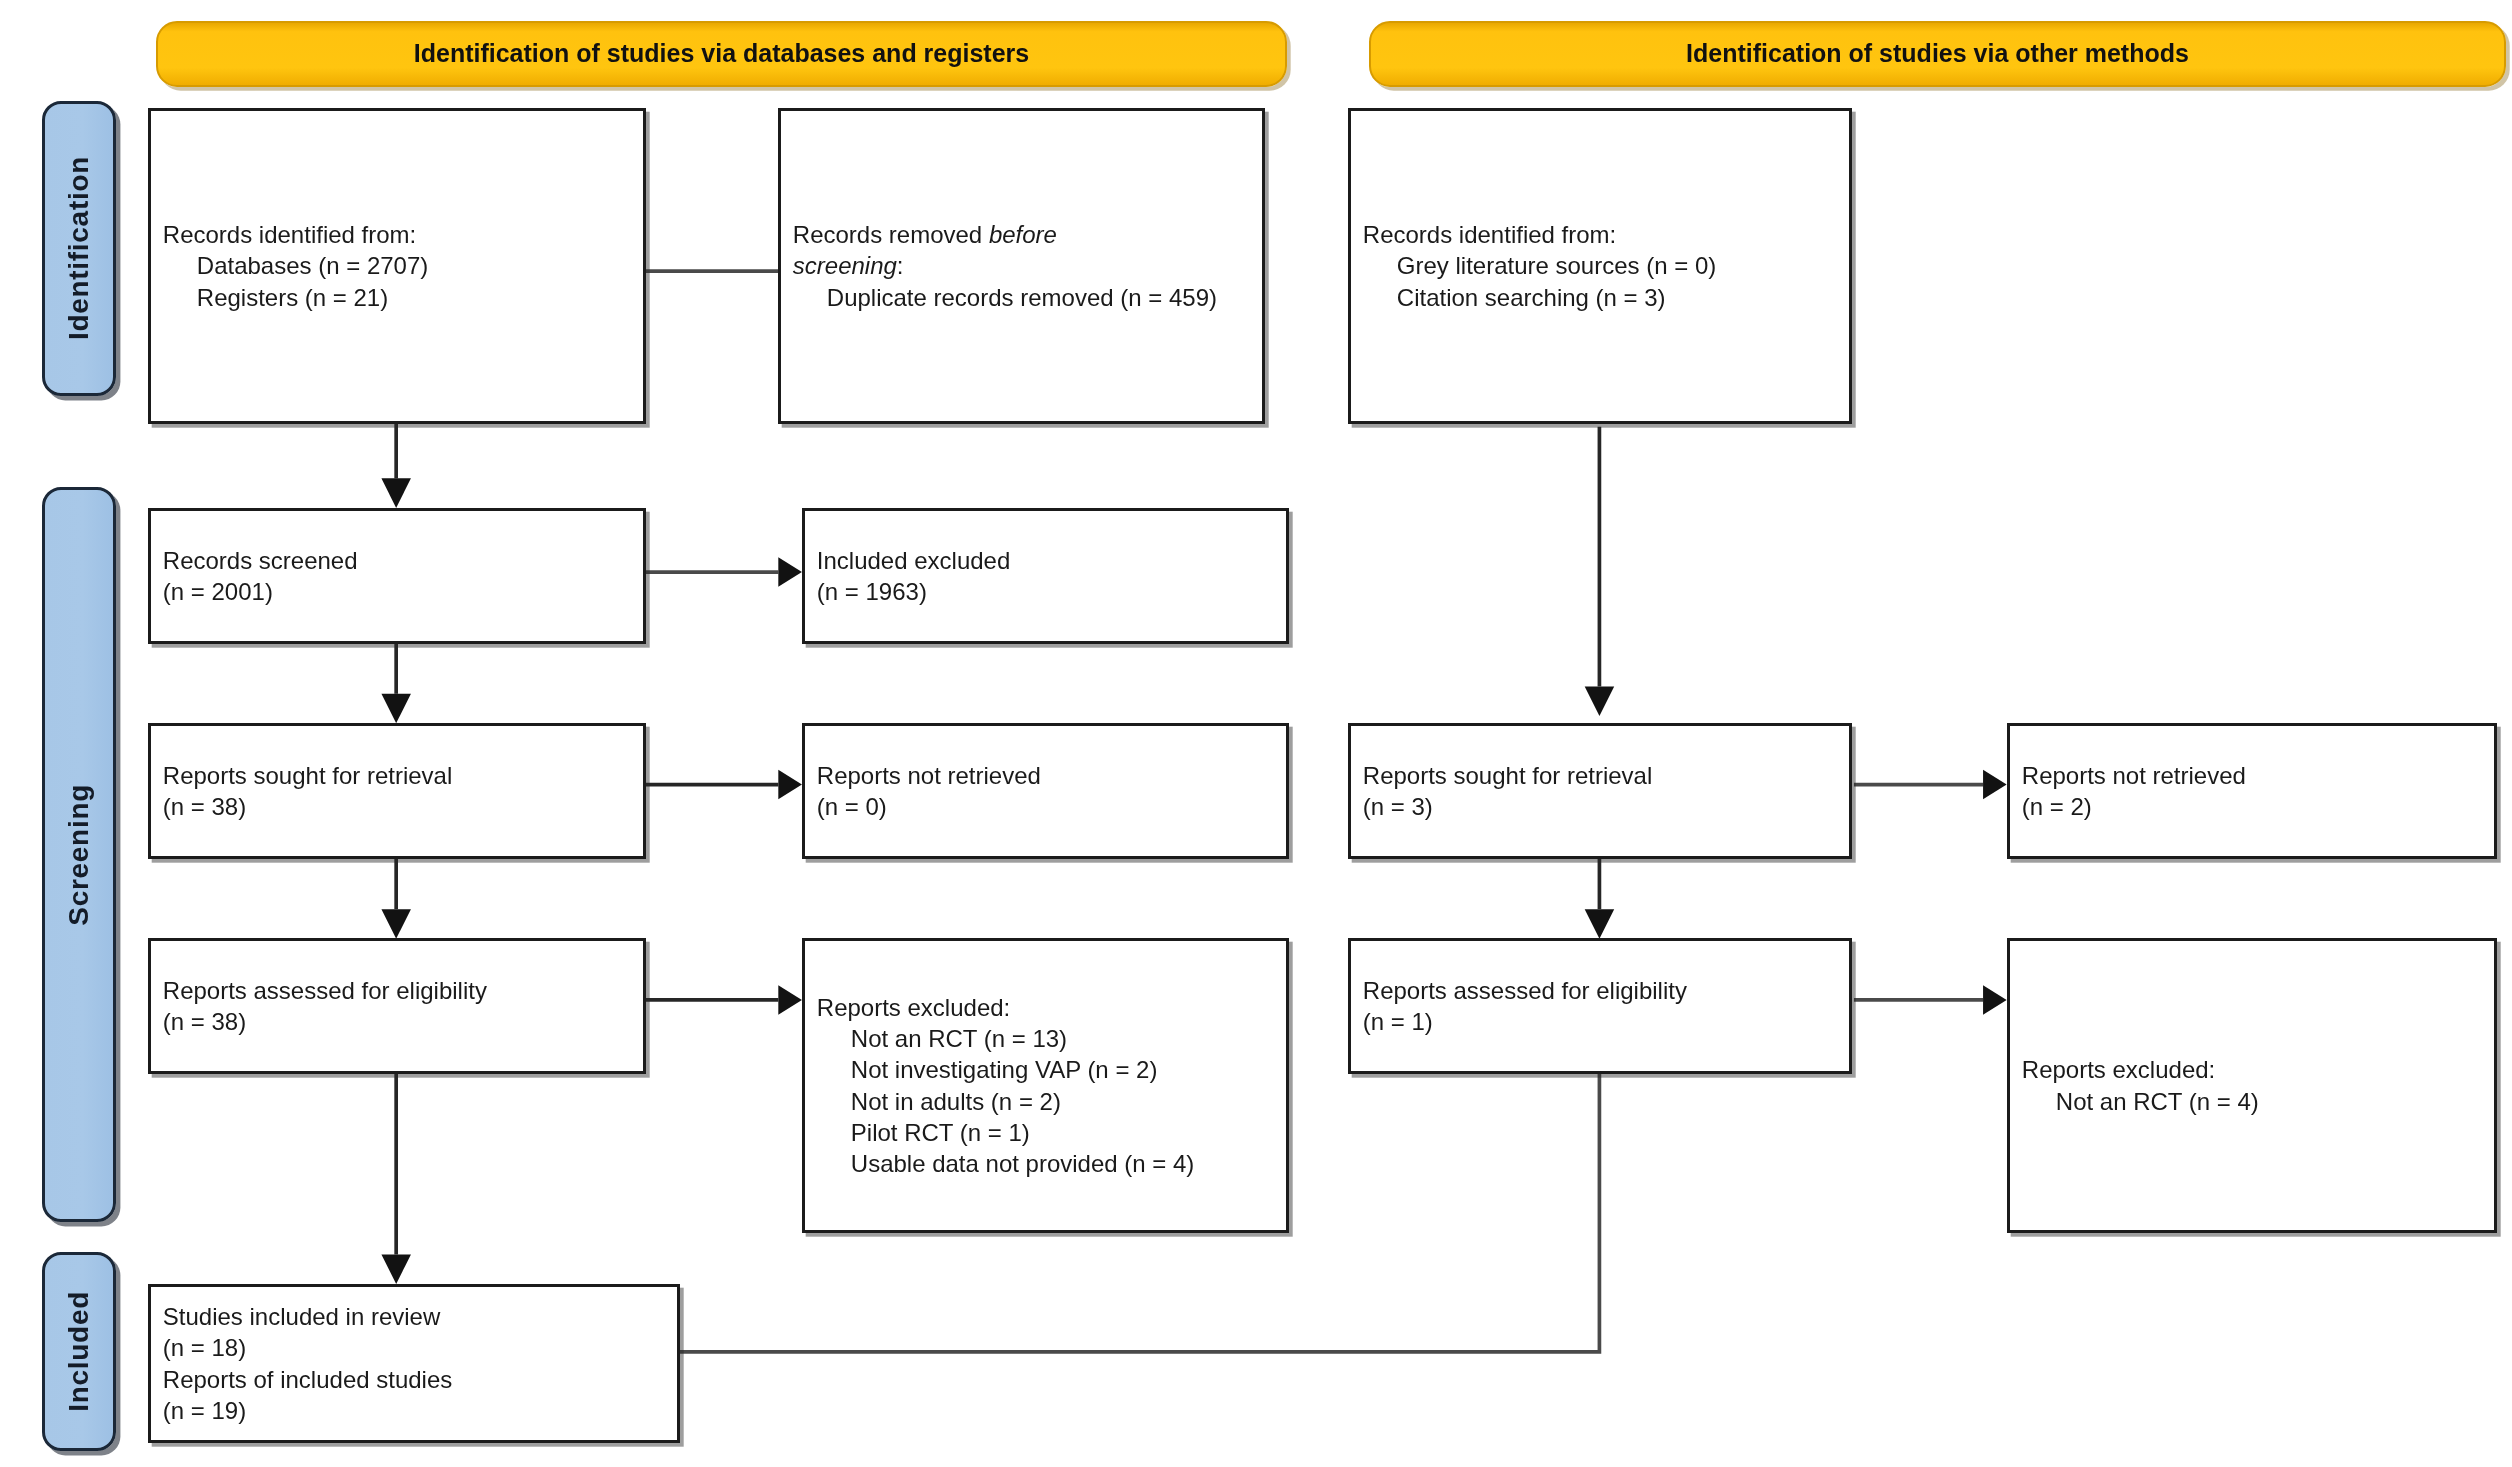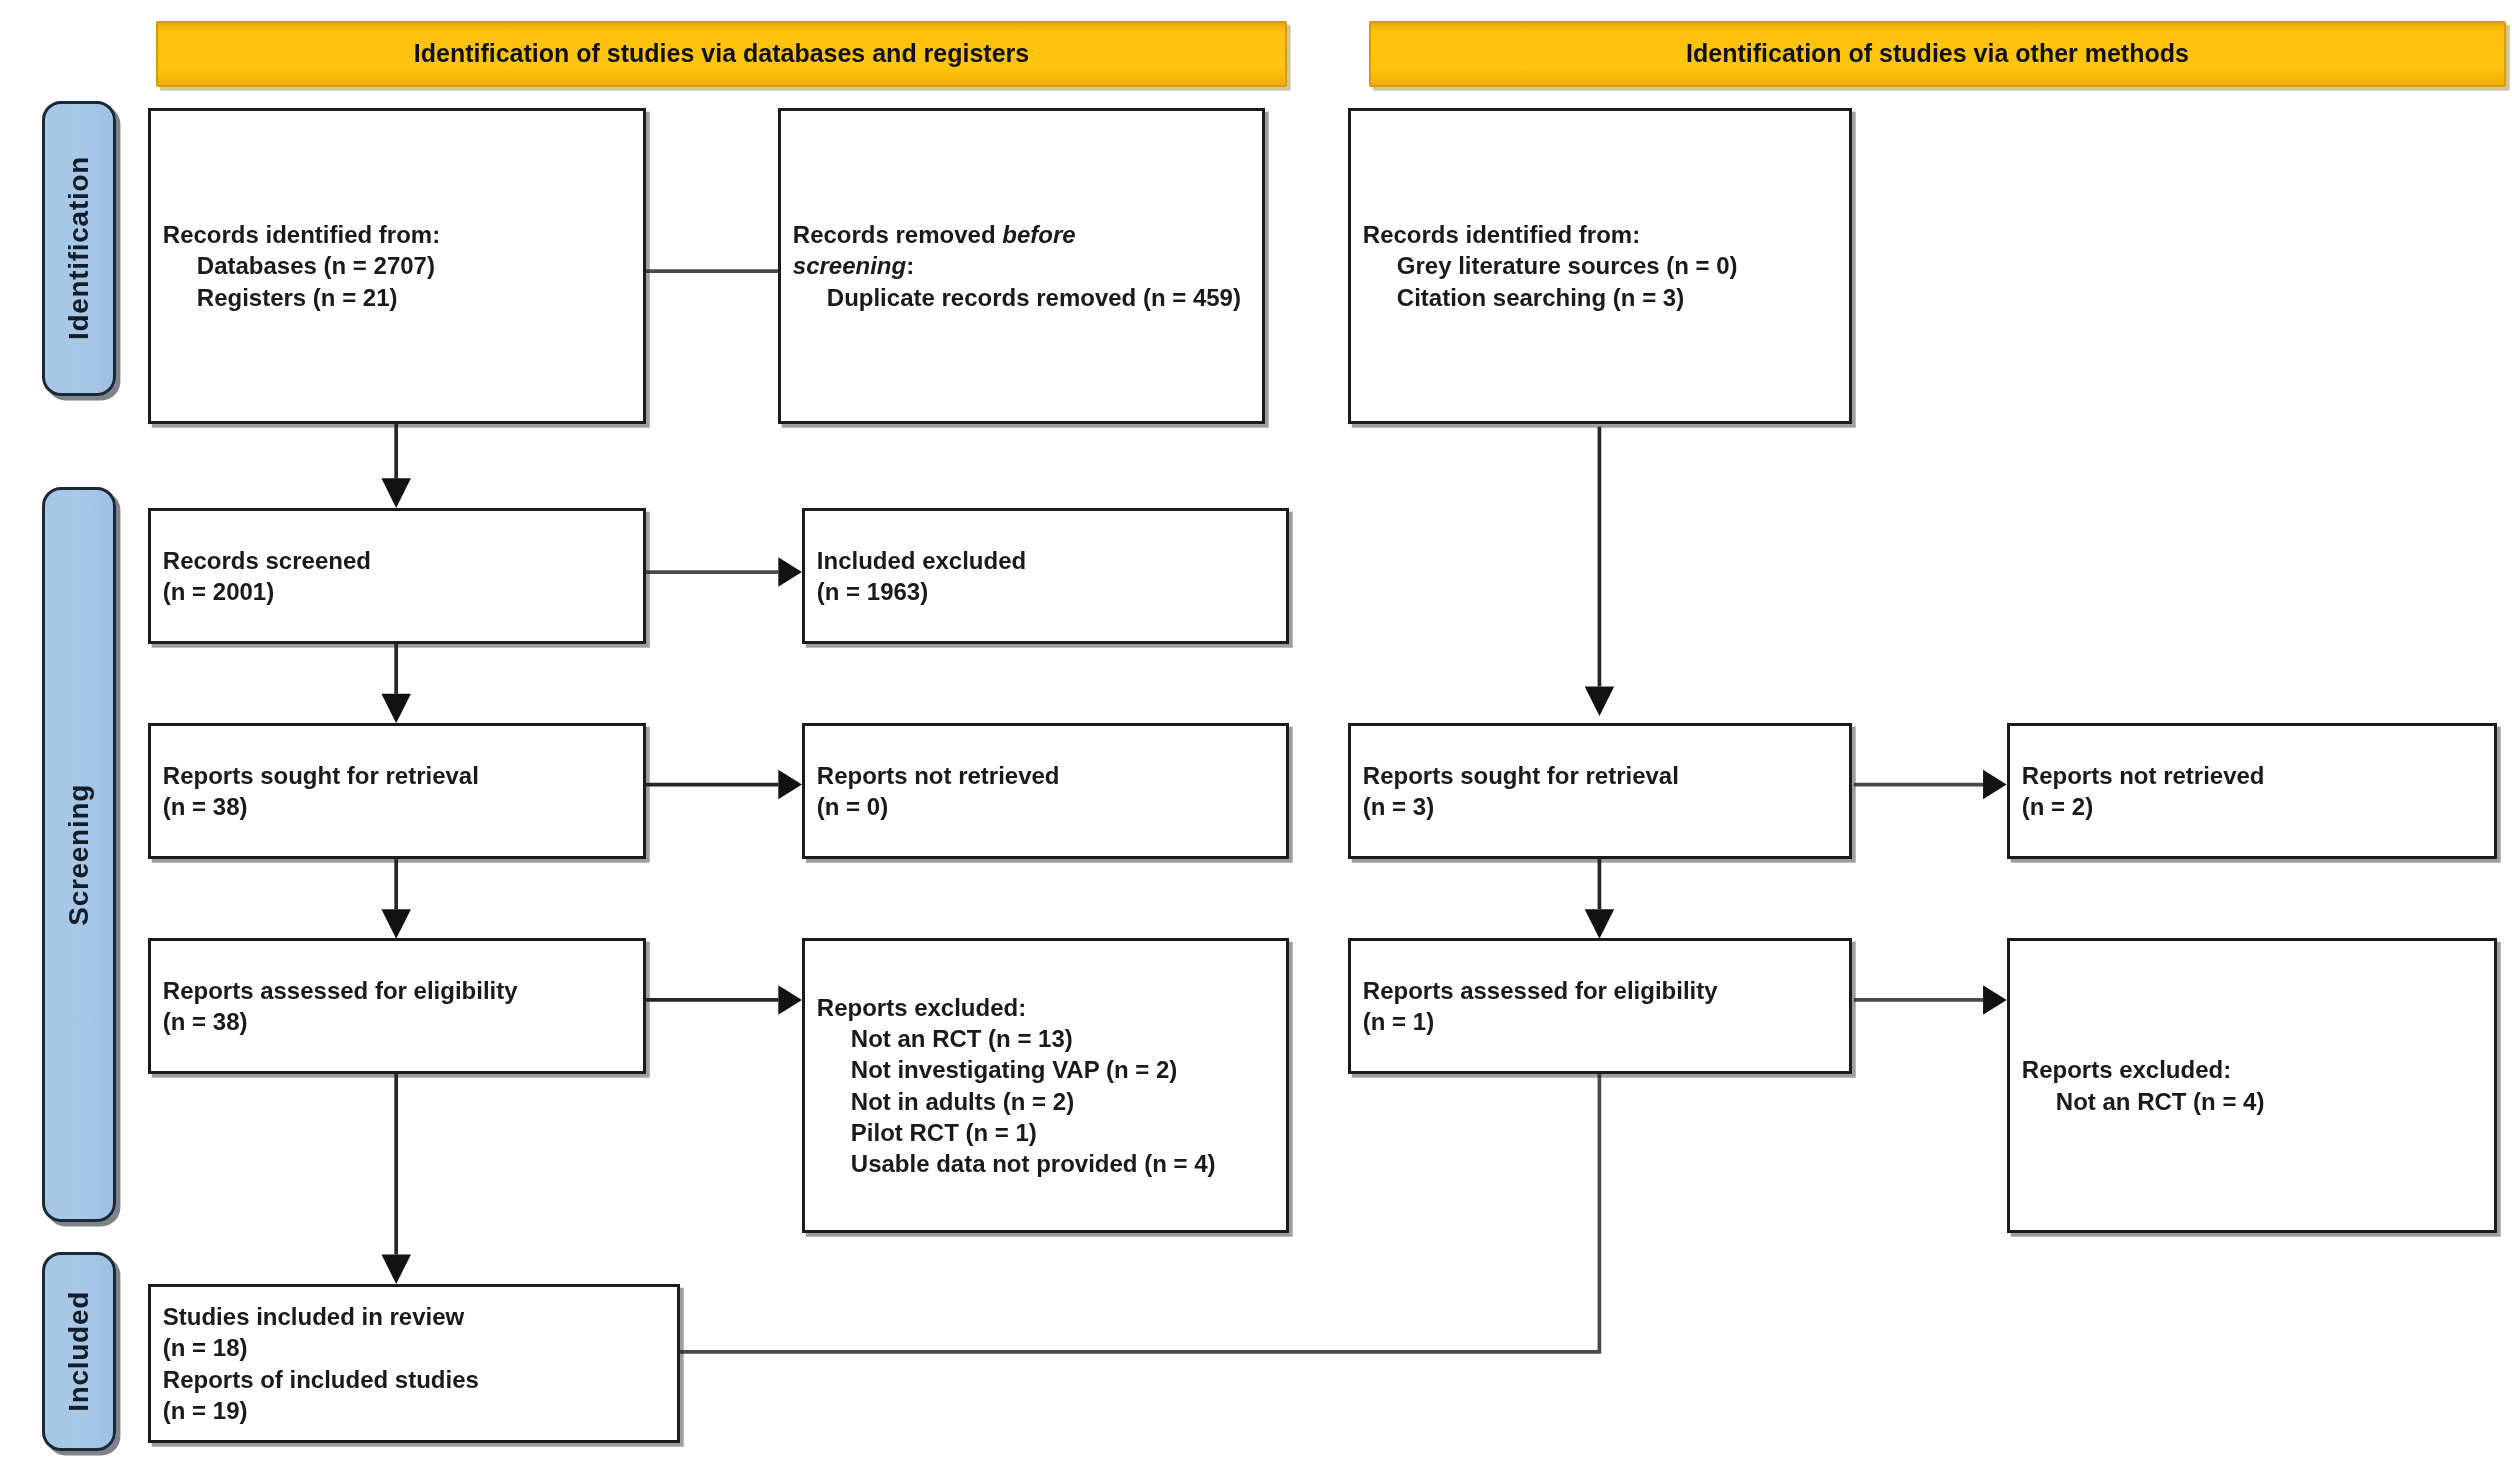--- a/index.html
+++ b/index.html
@@ -28,36 +28,36 @@
     letter-spacing:0.7px;
     color:#141c28;
     white-space:nowrap;
   }
 
   
   .section-header{
     position:absolute;
     background:linear-gradient(to bottom,#e9a800 0%,#ffc20e 14%,#ffc50f 72%,#f0ad00 100%);
     border:2.2px solid #d79b00;
-    border-radius:2px;
+    border-radius:21px;
     box-shadow:3.7px 3.7px 0 rgba(120,85,0,.35);
     display:flex;align-items:center;justify-content:center;
   }
   .section-header span{
     font-weight:bold;font-size:25px;color:#111111;white-space:nowrap;
   }
 
   
   .flow-box{
     position:absolute;
     background:#ffffff;
     border:3px solid #1b1b1b;
     box-shadow:3.7px 3.7px 0 rgba(40,40,40,.45);
     box-sizing:border-box;
-    display:flex;align-items:center;font-weight:bold;
+    display:flex;align-items:center;
   }
   .flow-box .box-text{
     width:100%;
     padding:0 11.8px;
     font-size:24px;
     line-height:1.30;
     color:#1a1a1a;
     white-space:pre-wrap;
   }
   .flow-box .box-text .indent{display:block;padding-left:34px;}

